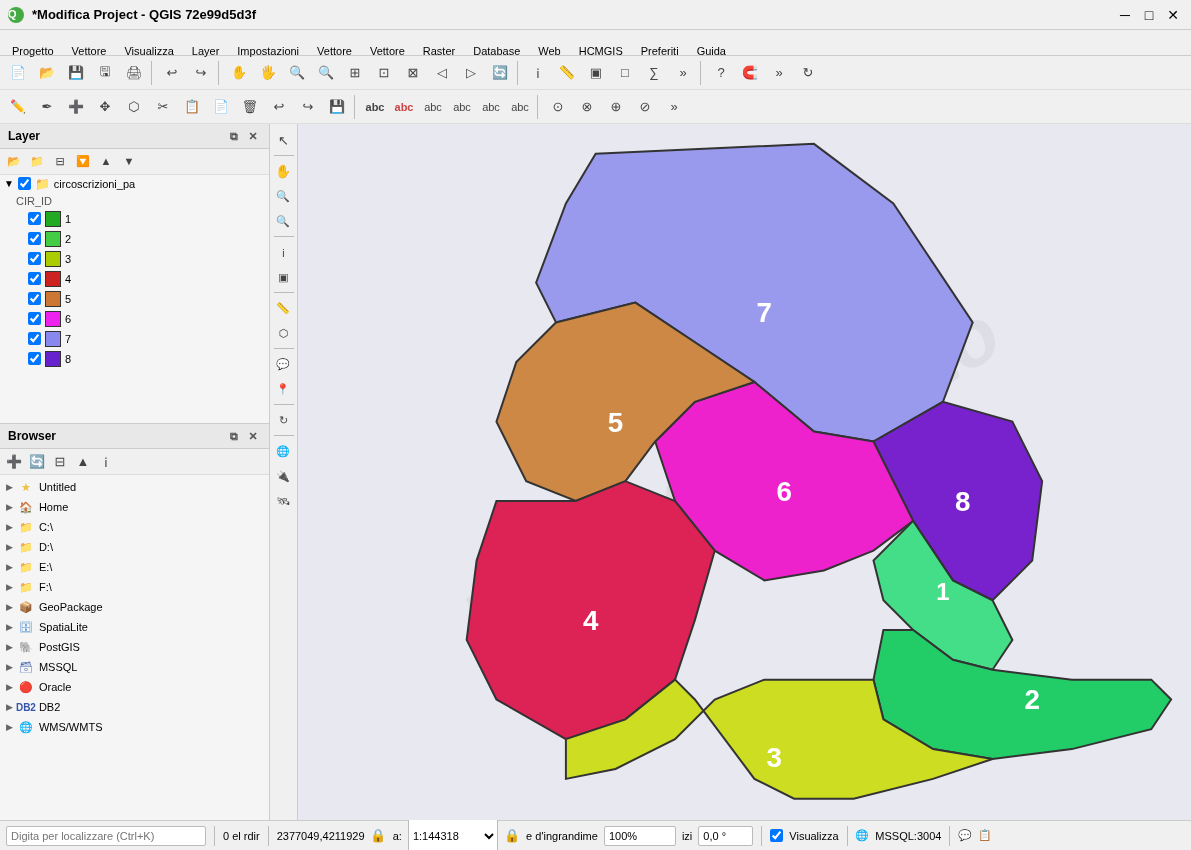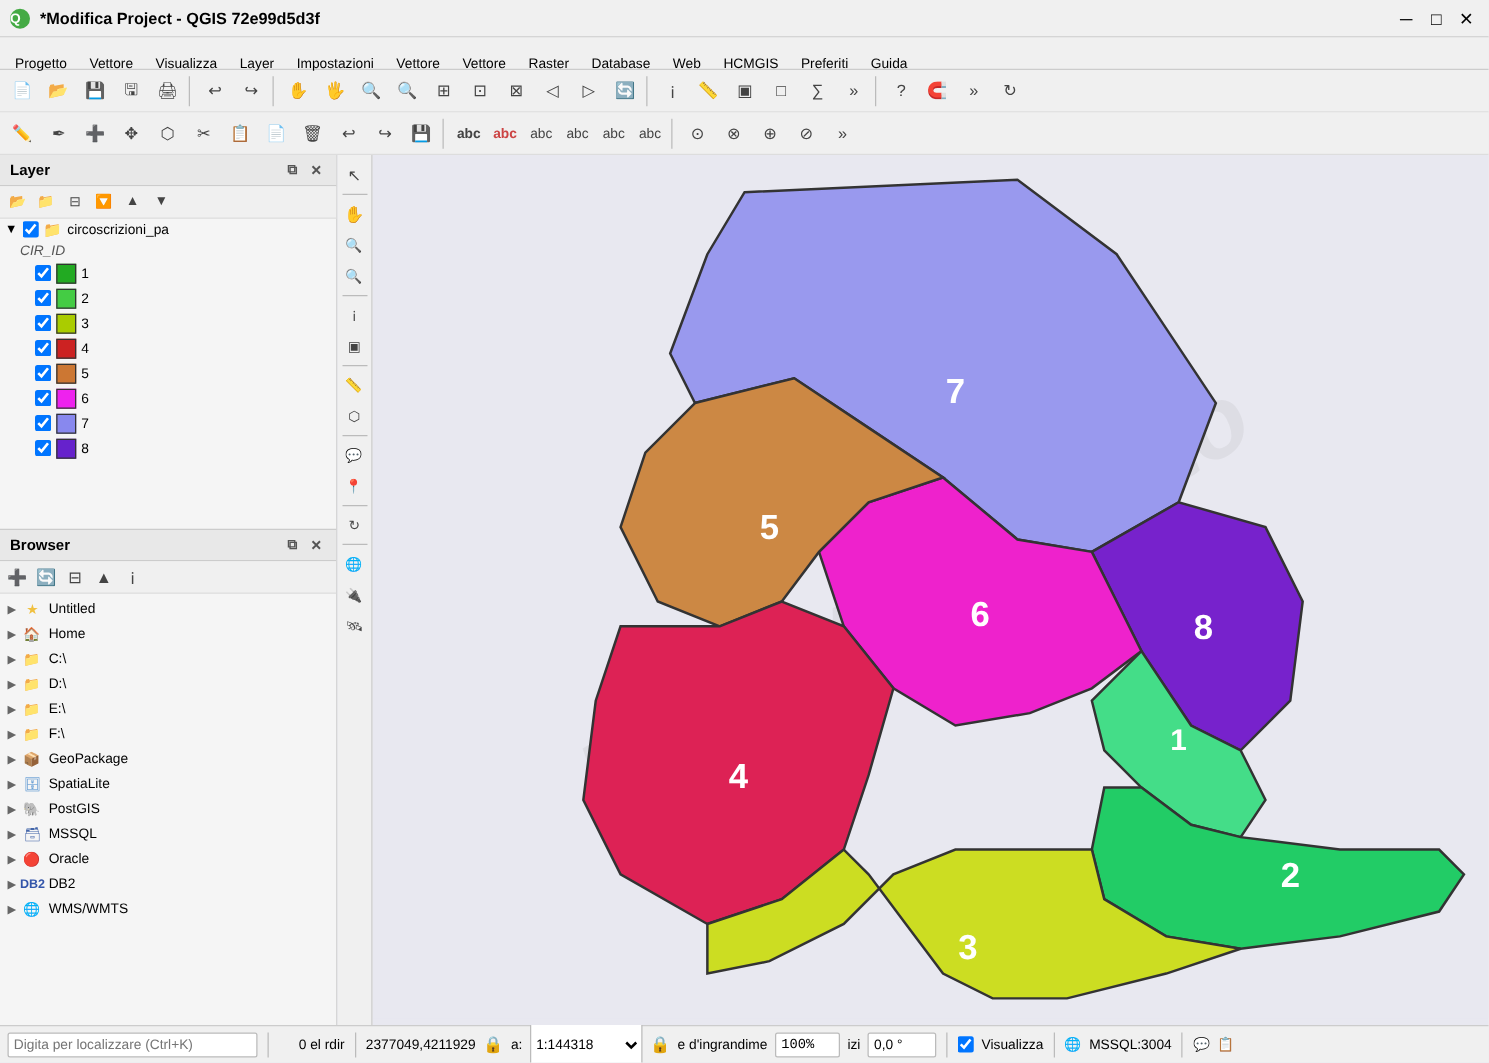--- a/index.html
+++ b/index.html
@@ -111,21 +111,21 @@
       gap: 1px;
       border-bottom: 1px solid #ddd;
     }
     .layer-item {
       display: flex;
       align-items: center;
       padding: 2px 4px;
       gap: 4px;
       font-size: 11px;
     }
-    .layer-item.indent1 { padding-left: 16px; font-style: italic; }
+    .layer-item.indent1 { padding-left: 16px; }
     .layer-item.indent2 { padding-left: 28px; }
     .layer-cb { width: 13px; height: 13px; flex-shrink: 0; }
     .layer-color { width: 16px; height: 16px; flex-shrink: 0; border: 1px solid #333; }
     .layer-name { flex: 1; }
 
     
     .browser-panel {
       flex: 1;
       display: flex;
       flex-direction: column;
@@ -213,21 +213,21 @@
     }
     .sb-input {
       height: 20px;
       border: 1px solid #bbb;
       border-radius: 2px;
       padding: 0 4px;
       font-size: 11px;
       background: white;
     }
     .sb-sep { width: 1px; height: 20px; background: #bbb; margin: 0 2px; }
-    .sb-item { display: flex; align-items: flex-start; gap: 3px; margin-left: 16px; }
+    .sb-item { display: flex; align-items: flex-start; gap: 3px; }
     .sb-select {
       height: 36px;
       border: 1px solid #bbb;
       border-radius: 2px;
       font-size: 11px;
       background: white;
     }
     .sb-lock { font-size: 13px; color: #666; }
 
     
@@ -585,21 +585,21 @@
   <span class="sb-lock">🔒</span>
   <span>a:</span>
   <select class="sb-select" style="width:90px;">
     <option>1:144318</option>
     <option>1:100000</option>
     <option>1:50000</option>
     <option>1:25000</option>
   </select>
   <span class="sb-lock">🔒</span>
   <span>e d'ingrandime</span>
-  <input type="text" class="sb-input" style="width: 52px; font-family: Liberation Mono, monospace;" value="100%">
+  <input type="text" class="sb-input" style="width: 72px;" value="100%">
   <span>izi</span>
   <input type="text" class="sb-input" style="width: 55px;" value="0,0 °">
   <div class="sb-sep"></div>
   <input type="checkbox" checked="" style="">
   <span>Visualizza</span>
   <div class="sb-sep"></div>
   <span>🌐</span>
   <span>MSSQL:3004</span>
   <div class="sb-sep"></div>
   <span>💬</span>

